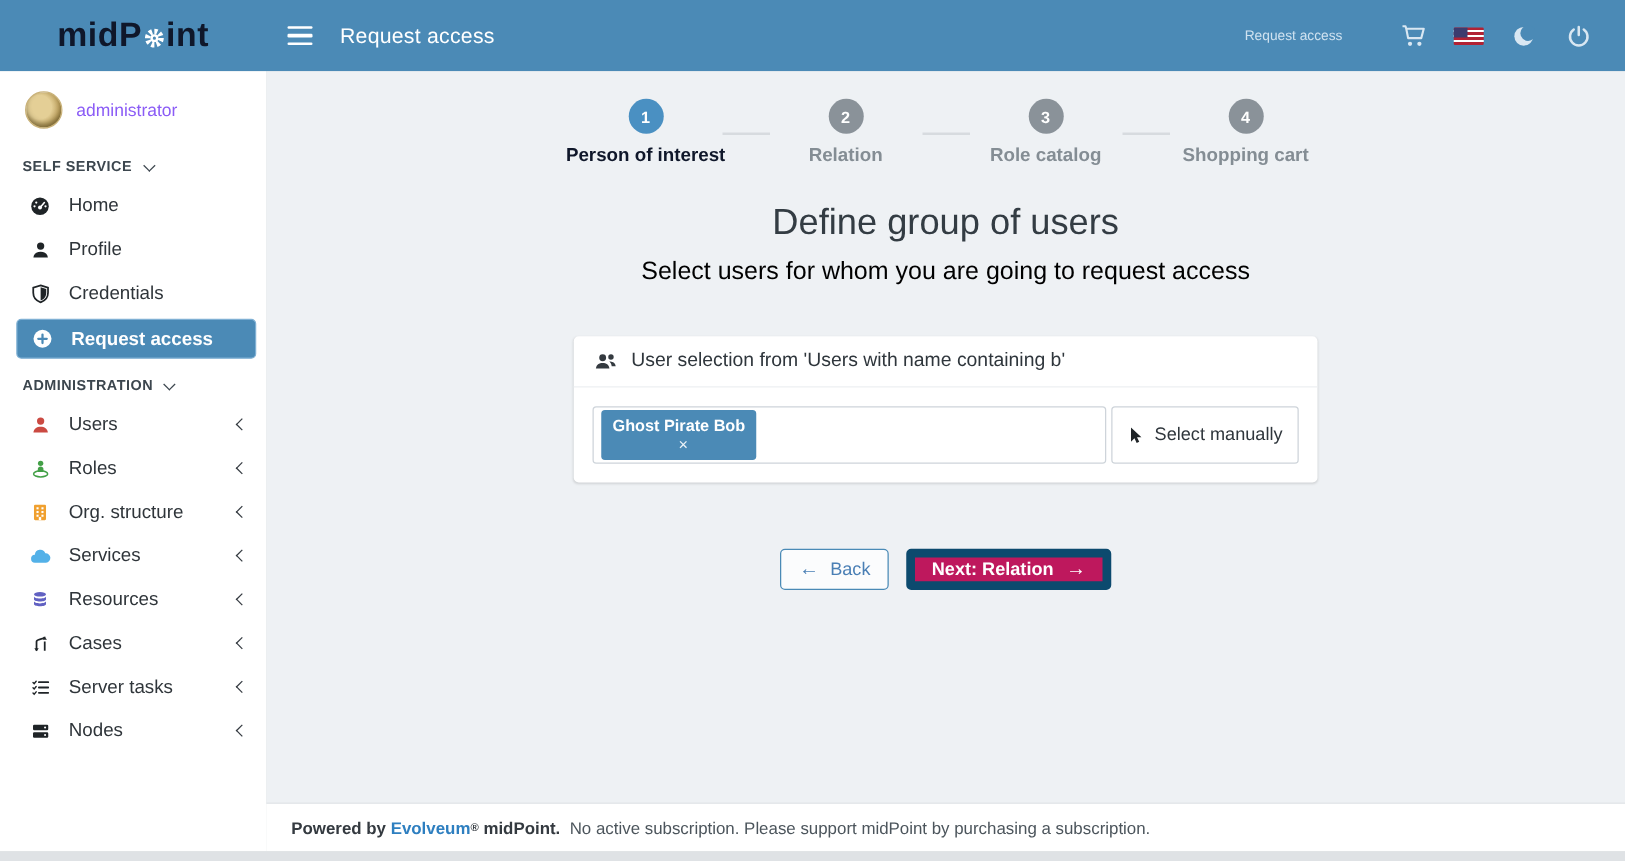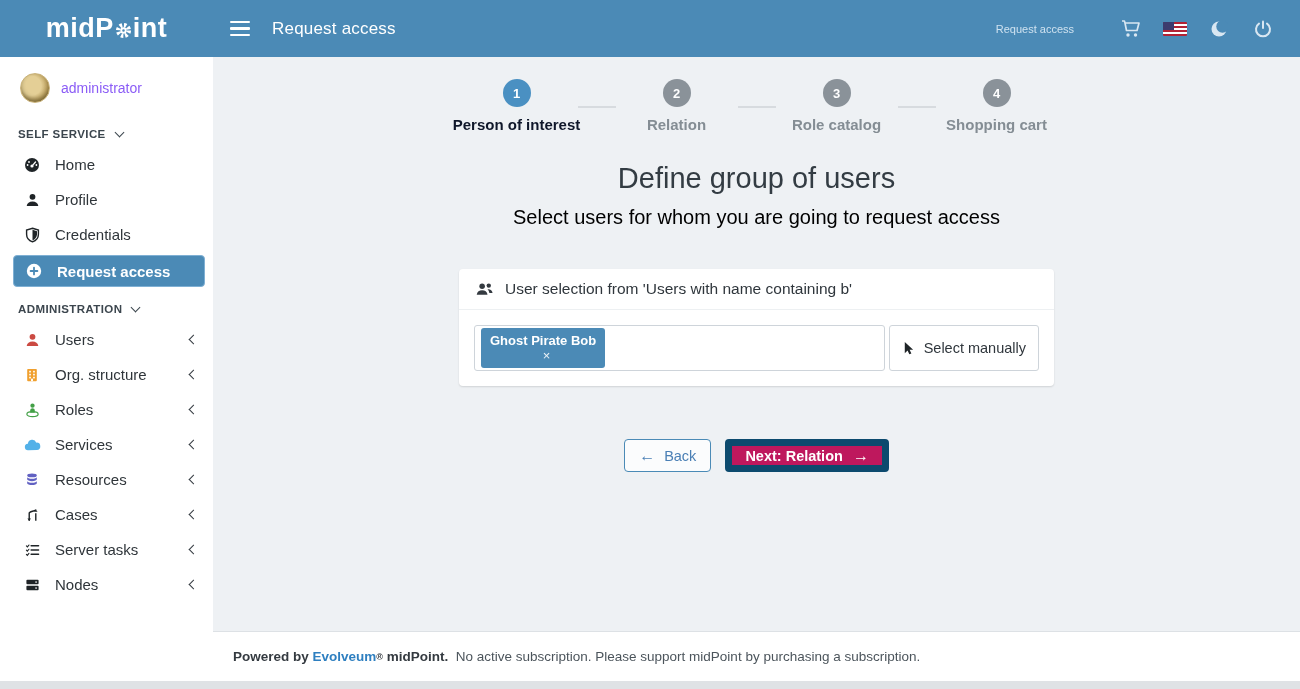--- a/index.html
+++ b/index.html
@@ -3,21 +3,21 @@
 <meta charset="utf-8">
 <style>
   * { box-sizing: border-box; margin: 0; padding: 0; }
   html,body { width:1300px; height:689px; overflow:hidden; }
   body { font-family:"Liberation Sans", sans-serif; background:#dfe2e5; }
   .app { width:1300px; height:689px; display:flex; flex-direction:column; }
 
   
   .topbar { height:57px; background:#4b8ab6; display:flex; align-items:stretch; flex-shrink:0; }
   .logo-box { width:213px; display:flex; align-items:center; justify-content:center; }
-  .logo { color:#ffffff; font-size:27px; font-weight:800; letter-spacing:.5px; display:flex; align-items:center; line-height:1; }
+  .logo { color:#0f172a; font-size:27px; font-weight:800; letter-spacing:.5px; display:flex; align-items:center; line-height:1; }
   .logo svg { margin:3px 1px 0 1px; }
   .topbar-main { flex:1; display:flex; align-items:center; }
   .hamburger { width:20px; display:flex; flex-direction:column; gap:4px; margin:0 22px 0 17px; cursor:pointer; }
   .hamburger i { display:block; height:2.5px; background:#fff; border-radius:1px; }
   .topbar-title { color:#fff; font-size:17px; font-weight:500; letter-spacing:.2px; }
   .topbar-right { margin-left:auto; display:flex; align-items:center; padding-right:24px; }
   .tb-crumb { color:#cfe2f0; font-size:11px; margin-right:26px; }
   .tb-icon { width:26px; display:flex; justify-content:center; align-items:center; margin-left:18px; cursor:pointer; color:#d9e7f2; }
   .flag { width:24px; height:14px; position:relative; background:repeating-linear-gradient(#b22234 0 2px,#fff 2px 4px); border-radius:1px; overflow:hidden; }
   .flag i { position:absolute; left:0; top:0; width:11px; height:8px; background:#3c3b6e; }
@@ -65,21 +65,21 @@
 
   
   .actions { margin-top:53px; display:flex; }
   .btn { display:flex; align-items:center; height:33px; border-radius:4px; font-size:14.5px; cursor:pointer; }
   .btn-back { border:1px solid #4a8ab6; color:#4a7fb5; background:#fbfcfd; padding:0 14px; }
   .btn-back .arr { margin-right:9px; font-size:16px; }
   .btn-next { margin-left:14px; background:#be185d; border:7px solid #0c4a6e; color:#fff; font-weight:700; padding:0 13px; }
   .btn-next .arr { margin-left:10px; font-size:16px; font-weight:400; }
 
   
-  .footer { height:50px; background:#fff; border-top:1px solid #dde1e5; display:flex; align-items:center; padding:0 20px; font-size:13.5px; color:#4c555c; flex-shrink:0; white-space:pre-wrap; }
+  .footer { height:39px; background:#fff; border-top:1px solid #dde1e5; display:flex; align-items:center; padding:0 20px; font-size:13.5px; color:#4c555c; flex-shrink:0; white-space:pre-wrap; }
   .f-bold { font-weight:700; color:#343a40; }
   .f-brand { font-weight:700; color:#2e7fc0; cursor:pointer; }
   .f-reg { font-size:9px; vertical-align:super; font-weight:700; color:#343a40; }
   .bottom-strip { height:8px; background:#dfe2e5; flex-shrink:0; }
 </style>
 </head>
 <body>
 
 <div class="app">
 
@@ -201,47 +201,47 @@
           <svg width="15" height="16" viewBox="0 0 16 16">
               <circle cx="8" cy="4.6" r="3.1" fill="currentColor"></circle>
               <path d="M1.8 14.5c.4-3.4 2.9-5 6.2-5s5.8 1.6 6.2 5z" fill="currentColor"></path>
             </svg>
         </span>
         <span>Users</span>
         <span class="chev-left"></span>
       </div>
 
       <div class="nav-item">
+        <span class="nicon" style="color:#43a047">
+          <svg width="15" height="16" viewBox="0 0 16 16">
+              <circle cx="8" cy="3.4" r="2.3" fill="currentColor"></circle>
+              <path d="M5.6 10.8V8.2c0-1.4 1-2.2 2.4-2.2s2.4.8 2.4 2.2v2.6z" fill="currentColor"></path>
+              <ellipse cx="8" cy="12.4" rx="6" ry="2.6" fill="none" stroke="currentColor" stroke-width="1.3"></ellipse>
+            </svg>
+        </span>
+        <span>Roles</span>
+        <span class="chev-left"></span>
+      </div>
+
+      <div class="nav-item">
         <span class="nicon" style="color:#f0a02f">
           <svg width="14" height="16" viewBox="0 0 16 16">
               <rect x="2.5" y="1" width="11" height="14" rx="1" fill="currentColor"></rect>
               <g fill="#fff">
                 <rect x="4.8" y="3.2" width="1.9" height="1.9"></rect>
                 <rect x="9.3" y="3.2" width="1.9" height="1.9"></rect>
                 <rect x="4.8" y="6.6" width="1.9" height="1.9"></rect>
                 <rect x="9.3" y="6.6" width="1.9" height="1.9"></rect>
                 <rect x="4.8" y="10" width="1.9" height="1.9"></rect>
                 <rect x="9.3" y="10" width="1.9" height="1.9"></rect>
                 <rect x="6.9" y="12.2" width="2.2" height="2.8"></rect>
               </g>
             </svg>
         </span>
         <span>Org. structure</span>
-        <span class="chev-left"></span>
-      </div>
-
-      <div class="nav-item">
-        <span class="nicon" style="color:#43a047">
-          <svg width="15" height="16" viewBox="0 0 16 16">
-              <circle cx="8" cy="3.4" r="2.3" fill="currentColor"></circle>
-              <path d="M5.6 10.8V8.2c0-1.4 1-2.2 2.4-2.2s2.4.8 2.4 2.2v2.6z" fill="currentColor"></path>
-              <ellipse cx="8" cy="12.4" rx="6" ry="2.6" fill="none" stroke="currentColor" stroke-width="1.3"></ellipse>
-            </svg>
-        </span>
-        <span>Roles</span>
         <span class="chev-left"></span>
       </div>
 
       <div class="nav-item">
         <span class="nicon" style="color:#53b1e8">
           <svg width="17" height="16" viewBox="0 0 18 16">
               <path d="M4.5 13.5a3.4 3.4 0 01-.4-6.8 4.6 4.6 0 018.9-1.2 3.7 3.7 0 01.6 7.9z" fill="currentColor"></path>
             </svg>
         </span>
         <span>Services</span>

